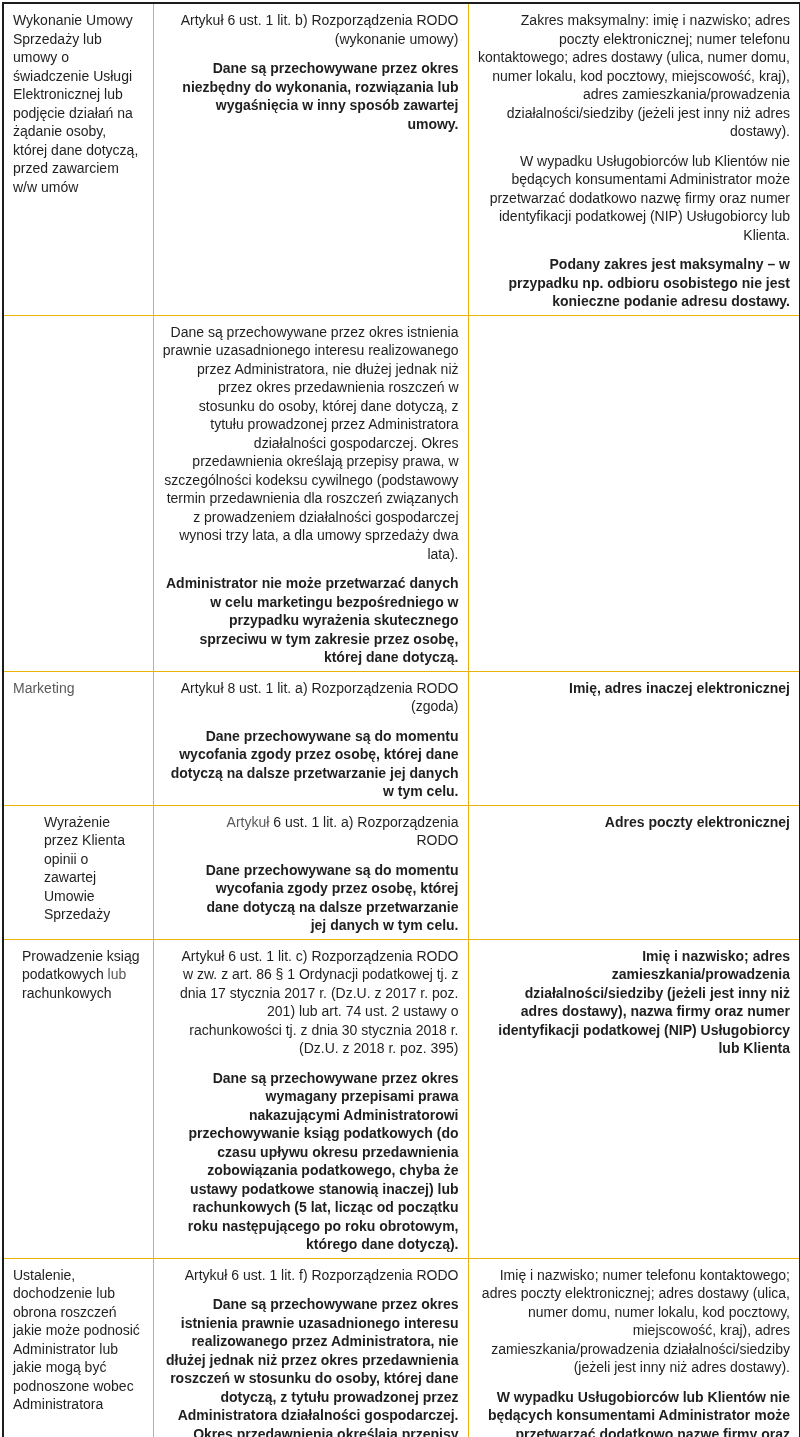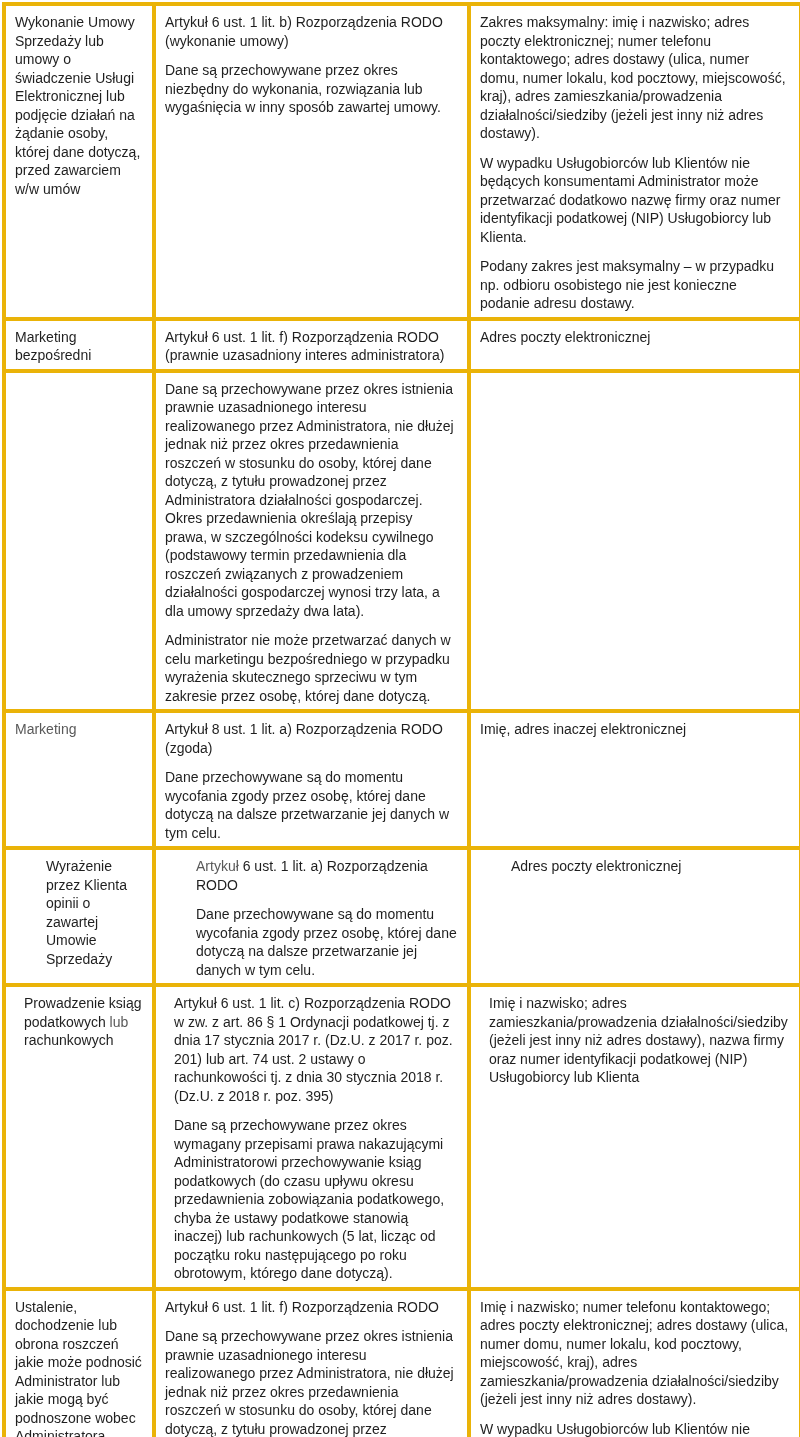--- a/index.html
+++ b/index.html
@@ -25,29 +25,29 @@
     border:1px solid #2e2e2e;
     font-size:14px;
     font-weight:bold;
     text-align:center;
     vertical-align:middle;
     line-height:17px;
     padding:4px 10px;
     color:#141414;
   }
   td {
-    border:4px solid #eab308;
+    border:1px solid #eab308;
     vertical-align:top;
     font-size:14px;
     line-height:18.5px;
     padding:7px 9px 4px 9px;
     overflow:hidden;
   }
-  td p { margin:0 0 11px 0; }
-  td p:last-child { margin-bottom:0; }
+  td p { margin:0 0 11px 0;text-align:right; }
+  td p:last-child { margin-bottom:0;font-weight:bold; }
   .muted { color:#595959; }
   tr.rh-header th { height:46px; }
   tr.rh-1  td { height:303px; }
   tr.rh-2a td { height:46px; }
   tr.rh-2b td { height:296px; }
   tr.rh-3  td { height:111px; }
   tr.rh-4  td { height:103px;padding-left:40px; }
   tr.rh-5  td { height:280px;padding-left:18px; }
   tr.rh-6  td { height:235px; }
 </style>
@@ -69,29 +69,20 @@
           <p>Artykuł 6 ust. 1 lit. b) Rozporządzenia RODO (wykonanie umowy)</p>
           <p>Dane są przechowywane przez okres niezbędny do wykonania, rozwiązania lub wygaśnięcia w inny sposób zawartej umowy.</p>
         </td>
     <td>
           <p>Zakres maksymalny: imię i nazwisko; adres poczty elektronicznej; numer telefonu kontaktowego; adres dostawy (ulica, numer domu, numer lokalu, kod pocztowy, miejscowość, kraj), adres zamieszkania/prowadzenia działalności/siedziby (jeżeli jest inny niż adres dostawy).</p>
           <p>W wypadku Usługobiorców lub Klientów nie będących konsumentami Administrator może przetwarzać dodatkowo nazwę firmy oraz numer identyfikacji podatkowej (NIP) Usługobiorcy lub Klienta.</p>
           <p>Podany zakres jest maksymalny – w przypadku np. odbioru osobistego nie jest konieczne podanie adresu dostawy.</p>
         </td>
   </tr>
 
-  <tr class="rh-2a">
-    <td>Marketing bezpośredni</td>
-    <td>
-          <p>Artykuł 6 ust. 1 lit. f) Rozporządzenia RODO (prawnie uzasadniony interes administratora)</p>
-        </td>
-    <td>
-          <p>Adres poczty elektronicznej</p>
-        </td>
-  </tr>
 
   <tr class="rh-2b">
     <td></td>
     <td>
           <p>Dane są przechowywane przez okres istnienia prawnie uzasadnionego interesu realizowanego przez Administratora, nie dłużej jednak niż przez okres przedawnienia roszczeń w stosunku do osoby, której dane dotyczą, z tytułu prowadzonej przez Administratora działalności gospodarczej. Okres przedawnienia określają przepisy prawa, w szczególności kodeksu cywilnego (podstawowy termin przedawnienia dla roszczeń związanych z prowadzeniem działalności gospodarczej wynosi trzy lata, a dla umowy sprzedaży dwa lata).</p>
           <p>Administrator nie może przetwarzać danych w celu marketingu bezpośredniego w przypadku wyrażenia skutecznego sprzeciwu w tym zakresie przez osobę, której dane dotyczą.</p>
         </td>
     <td></td>
   </tr>
 

